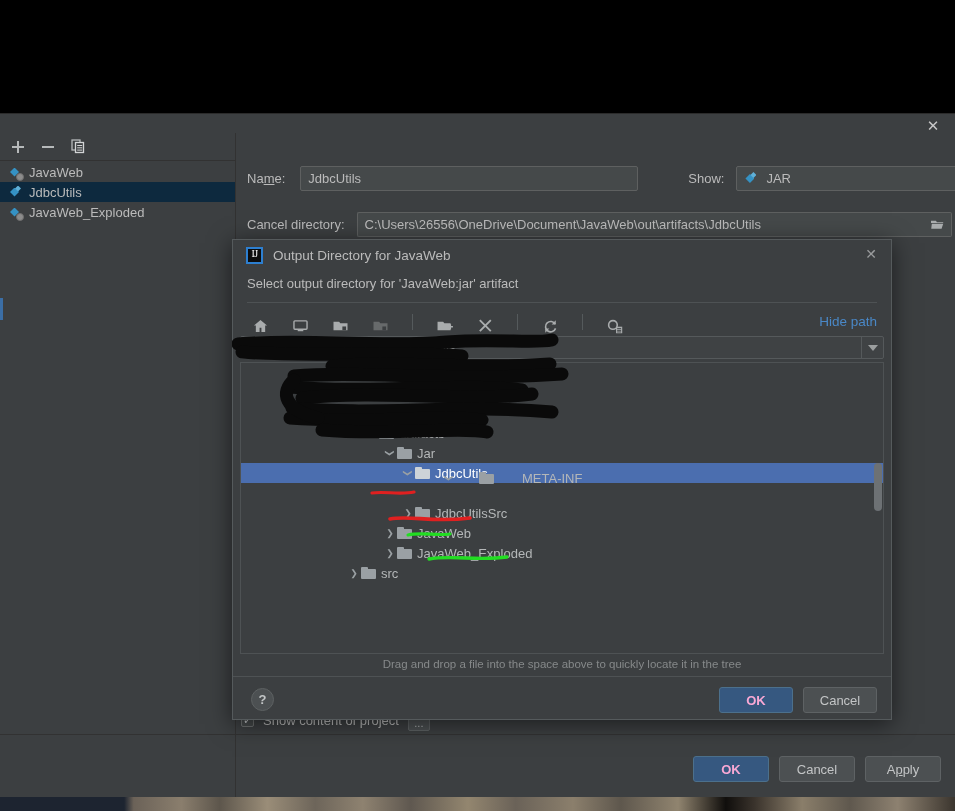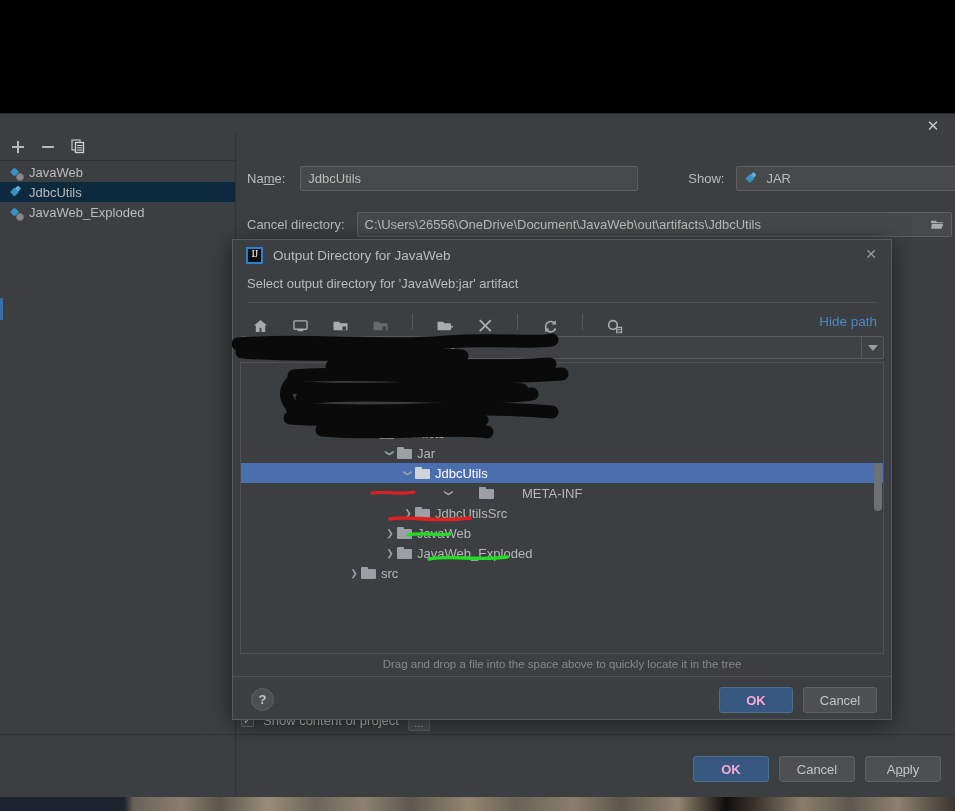--- a/index.html
+++ b/index.html
@@ -481,21 +481,21 @@
             <span class="twisty" style="transform: rotate(90deg);">❯</span>
             <span class="folder"></span>
             <span>Jar</span>
           </div>
           <div class="tree-row selected" style="top: 100px;">
             <span style="flex: 0 0 160px;"></span>
             <span class="twisty" style="transform: rotate(90deg);">❯</span>
             <span class="folder"></span>
             <span>JdbcUtils</span>
           </div>
-          <div class="tree-row" style="top: 120px; gap: 23px;">
+          <div class="tree-row" style="top: 105px; gap: 23px;">
             <span style="flex: 0 0 178px;"></span>
             <span class="twisty" style="transform: rotate(90deg);">❯</span>
             <span class="folder"></span>
             <span>META-INF</span>
           </div>
           <div class="tree-row" style="top: 140px;">
             <span style="flex: 0 0 160px;"></span>
             <span class="twisty" style="transform: none;">❯</span>
             <span class="folder"></span>
             <span>JdbcUtilsSrc</span>

